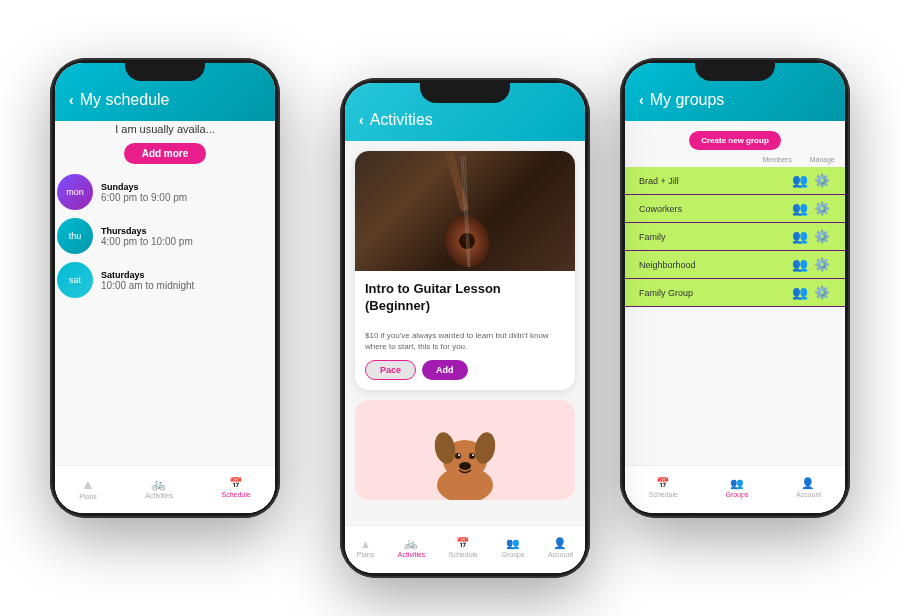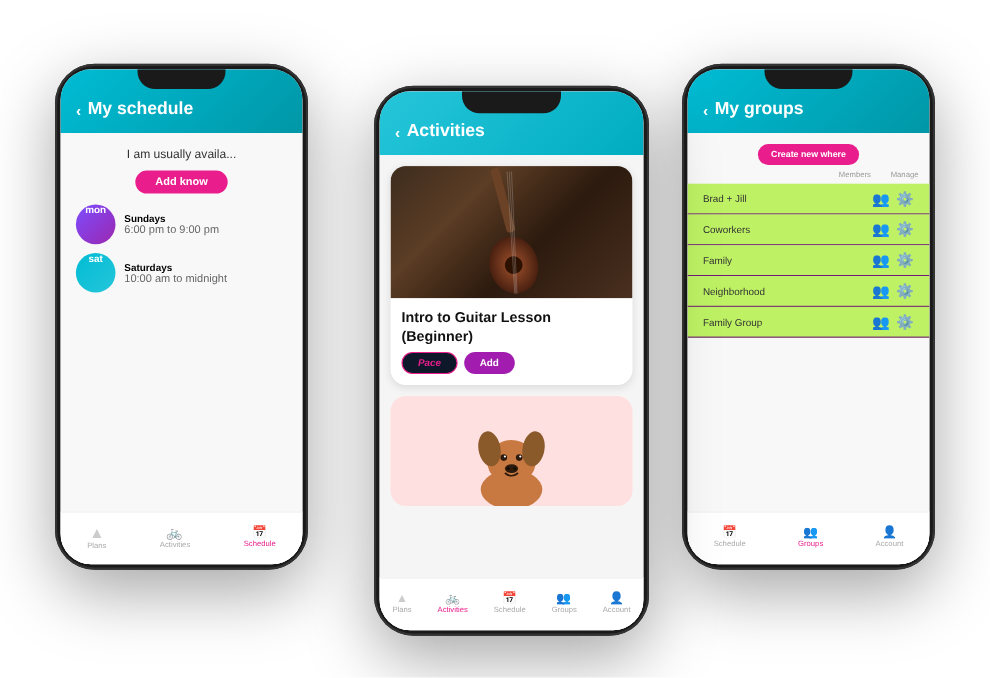--- a/index.html
+++ b/index.html
@@ -108,26 +108,26 @@
       background: linear-gradient(135deg, #26c6da, #00acc1);
     }
     .back-arrow {
       color: white;
       font-size: 14px;
       font-weight: 600;
     }
     .header-title {
       color: white;
       font-size: 16px;
-      font-weight: 700;
+      font-weight: 400;
     }
 
     
     .schedule-content {
-      padding: 14px;
+      padding: 2px;
       background: #f8f8f8;
       height: 100%;
     }
     .schedule-subtitle {
       font-size: 11px;
       text-align: center;
       color: #333;
       margin-bottom: 8px;
       font-weight: 400;
     }
@@ -148,23 +148,24 @@
       display: flex;
       align-items: center;
       gap: 8px;
       margin-bottom: 8px;
     }
     .day-badge {
       width: 36px;
       height: 36px;
       border-radius: 50%;
       display: flex;
+      align-items: center;
       justify-content: center;
       font-size: 9px;
-      font-weight: 700;
+      font-weight: 400;
       color: white;
       flex-shrink: 0;
     }
     .day-badge.mon { background: linear-gradient(135deg, #7c4dff, #9c27b0); }
     .day-badge.thu { background: linear-gradient(135deg, #00bcd4, #0097a7); }
     .day-badge.sat { background: linear-gradient(135deg, #00bcd4, #26c6da); }
     .schedule-day { font-weight: 700; font-size: 9px; }
     .schedule-time { font-size: 10px; color: #666; text-align: right; }
 
     .bottom-nav {
@@ -224,42 +225,41 @@
       justify-content: center;
     }
     .activity-info {
       padding: 10px;
     }
     .activity-title {
       font-size: 13px;
       font-weight: 800;
       color: #111;
       line-height: 1.3;
-      margin-bottom: 5px;
+      margin-bottom: 15px;
     }
     .activity-desc {
       font-size: 8px;
       color: #666;
       line-height: 1.4;
       margin-bottom: 8px;
     }
     .activity-btns {
       display: flex;
       gap: 6px;
     }
     .btn-pace {
       border: 1.5px solid #e91e8c;
       color: #e91e8c;
-      background: #0f172a;
+      background: #e5e5e5;
       border-radius: 20px;
       padding: 4px 14px;
       font-size: 9px;
       font-weight: 600;
       cursor: pointer;
-      font-style: italic;
     }
     .btn-add {
       background: #a21caf;
       color: white;
       border: none;
       border-radius: 20px;
       padding: 4px 14px;
       font-size: 9px;
       font-weight: 600;
       cursor: pointer;
@@ -336,32 +336,41 @@
     <div class="phone-inner">
       <div class="notch"></div>
 
       <div class="app-header">
         <span class="back-arrow">‹</span>
         <span class="header-title">My schedule</span>
       </div>
 
       <div class="schedule-content">
         <p class="schedule-subtitle">I am usually availa...</p>
-        <button class="add-more-btn">Add know</button>
+        <button class="add-more-btn">Add more</button>
 
         <div class="schedule-item">
           <div class="day-badge mon">
             <span>mon</span>
           </div>
           <div>
             <div class="schedule-day">Sundays</div>
             <div class="schedule-time">6:00 pm to 9:00 pm</div>
           </div>
         </div>
 
+        <div class="schedule-item">
+          <div class="day-badge thu">
+            <span>thu</span>
+          </div>
+          <div>
+            <div class="schedule-day">Thursdays</div>
+            <div class="schedule-time">4:00 pm to 10:00 pm</div>
+          </div>
+        </div>
 
         <div class="schedule-item">
           <div class="day-badge sat">
             <span>sat</span>
           </div>
           <div>
             <div class="schedule-day">Saturdays</div>
             <div class="schedule-time">10:00 am to midnight</div>
           </div>
         </div>
@@ -414,20 +423,21 @@
                 <circle cx="42" cy="90" r="8" fill="#2c1000" transform="rotate(-15,42,90)"></circle>
 
                 <line x1="38" y1="5" x2="44" y2="116" stroke="#ccc" stroke-width="0.5" opacity="0.5"></line>
                 <line x1="36" y1="5" x2="43" y2="116" stroke="#ccc" stroke-width="0.5" opacity="0.5"></line>
                 <line x1="40" y1="5" x2="45" y2="116" stroke="#ccc" stroke-width="0.5" opacity="0.5"></line>
               </svg>
             </div>
           </div>
           <div class="activity-info">
             <div class="activity-title">Intro to Guitar Lesson (Beginner)</div>
+            <div class="activity-desc">$10 if you've always wanted to learn but didn't know where to start, this is for you.</div>
             <div class="activity-btns">
               <button class="btn-pace">Pace</button>
               <button class="btn-add">Add</button>
             </div>
           </div>
         </div>
 
         <div class="activity-card2">
 
           <div style="position:absolute;inset:0;display:flex;align-items:flex-end;justify-content:center;">
@@ -484,21 +494,21 @@
   <div class="phone phone-right">
     <div class="phone-inner">
       <div class="notch"></div>
 
       <div class="app-header">
         <span class="back-arrow">‹</span>
         <span class="header-title">My groups</span>
       </div>
 
       <div class="groups-content">
-        <button class="create-group-btn">Create new where</button>
+        <button class="create-group-btn">Create new group</button>
 
         <div class="groups-header-row">
           <span class="groups-col-label">Members</span>
           <span class="groups-col-label">Manage</span>
         </div>
 
         <div class="group-item">
           <span class="group-name">Brad + Jill</span>
           <div class="group-actions">
             <span class="group-icon">👥</span>

